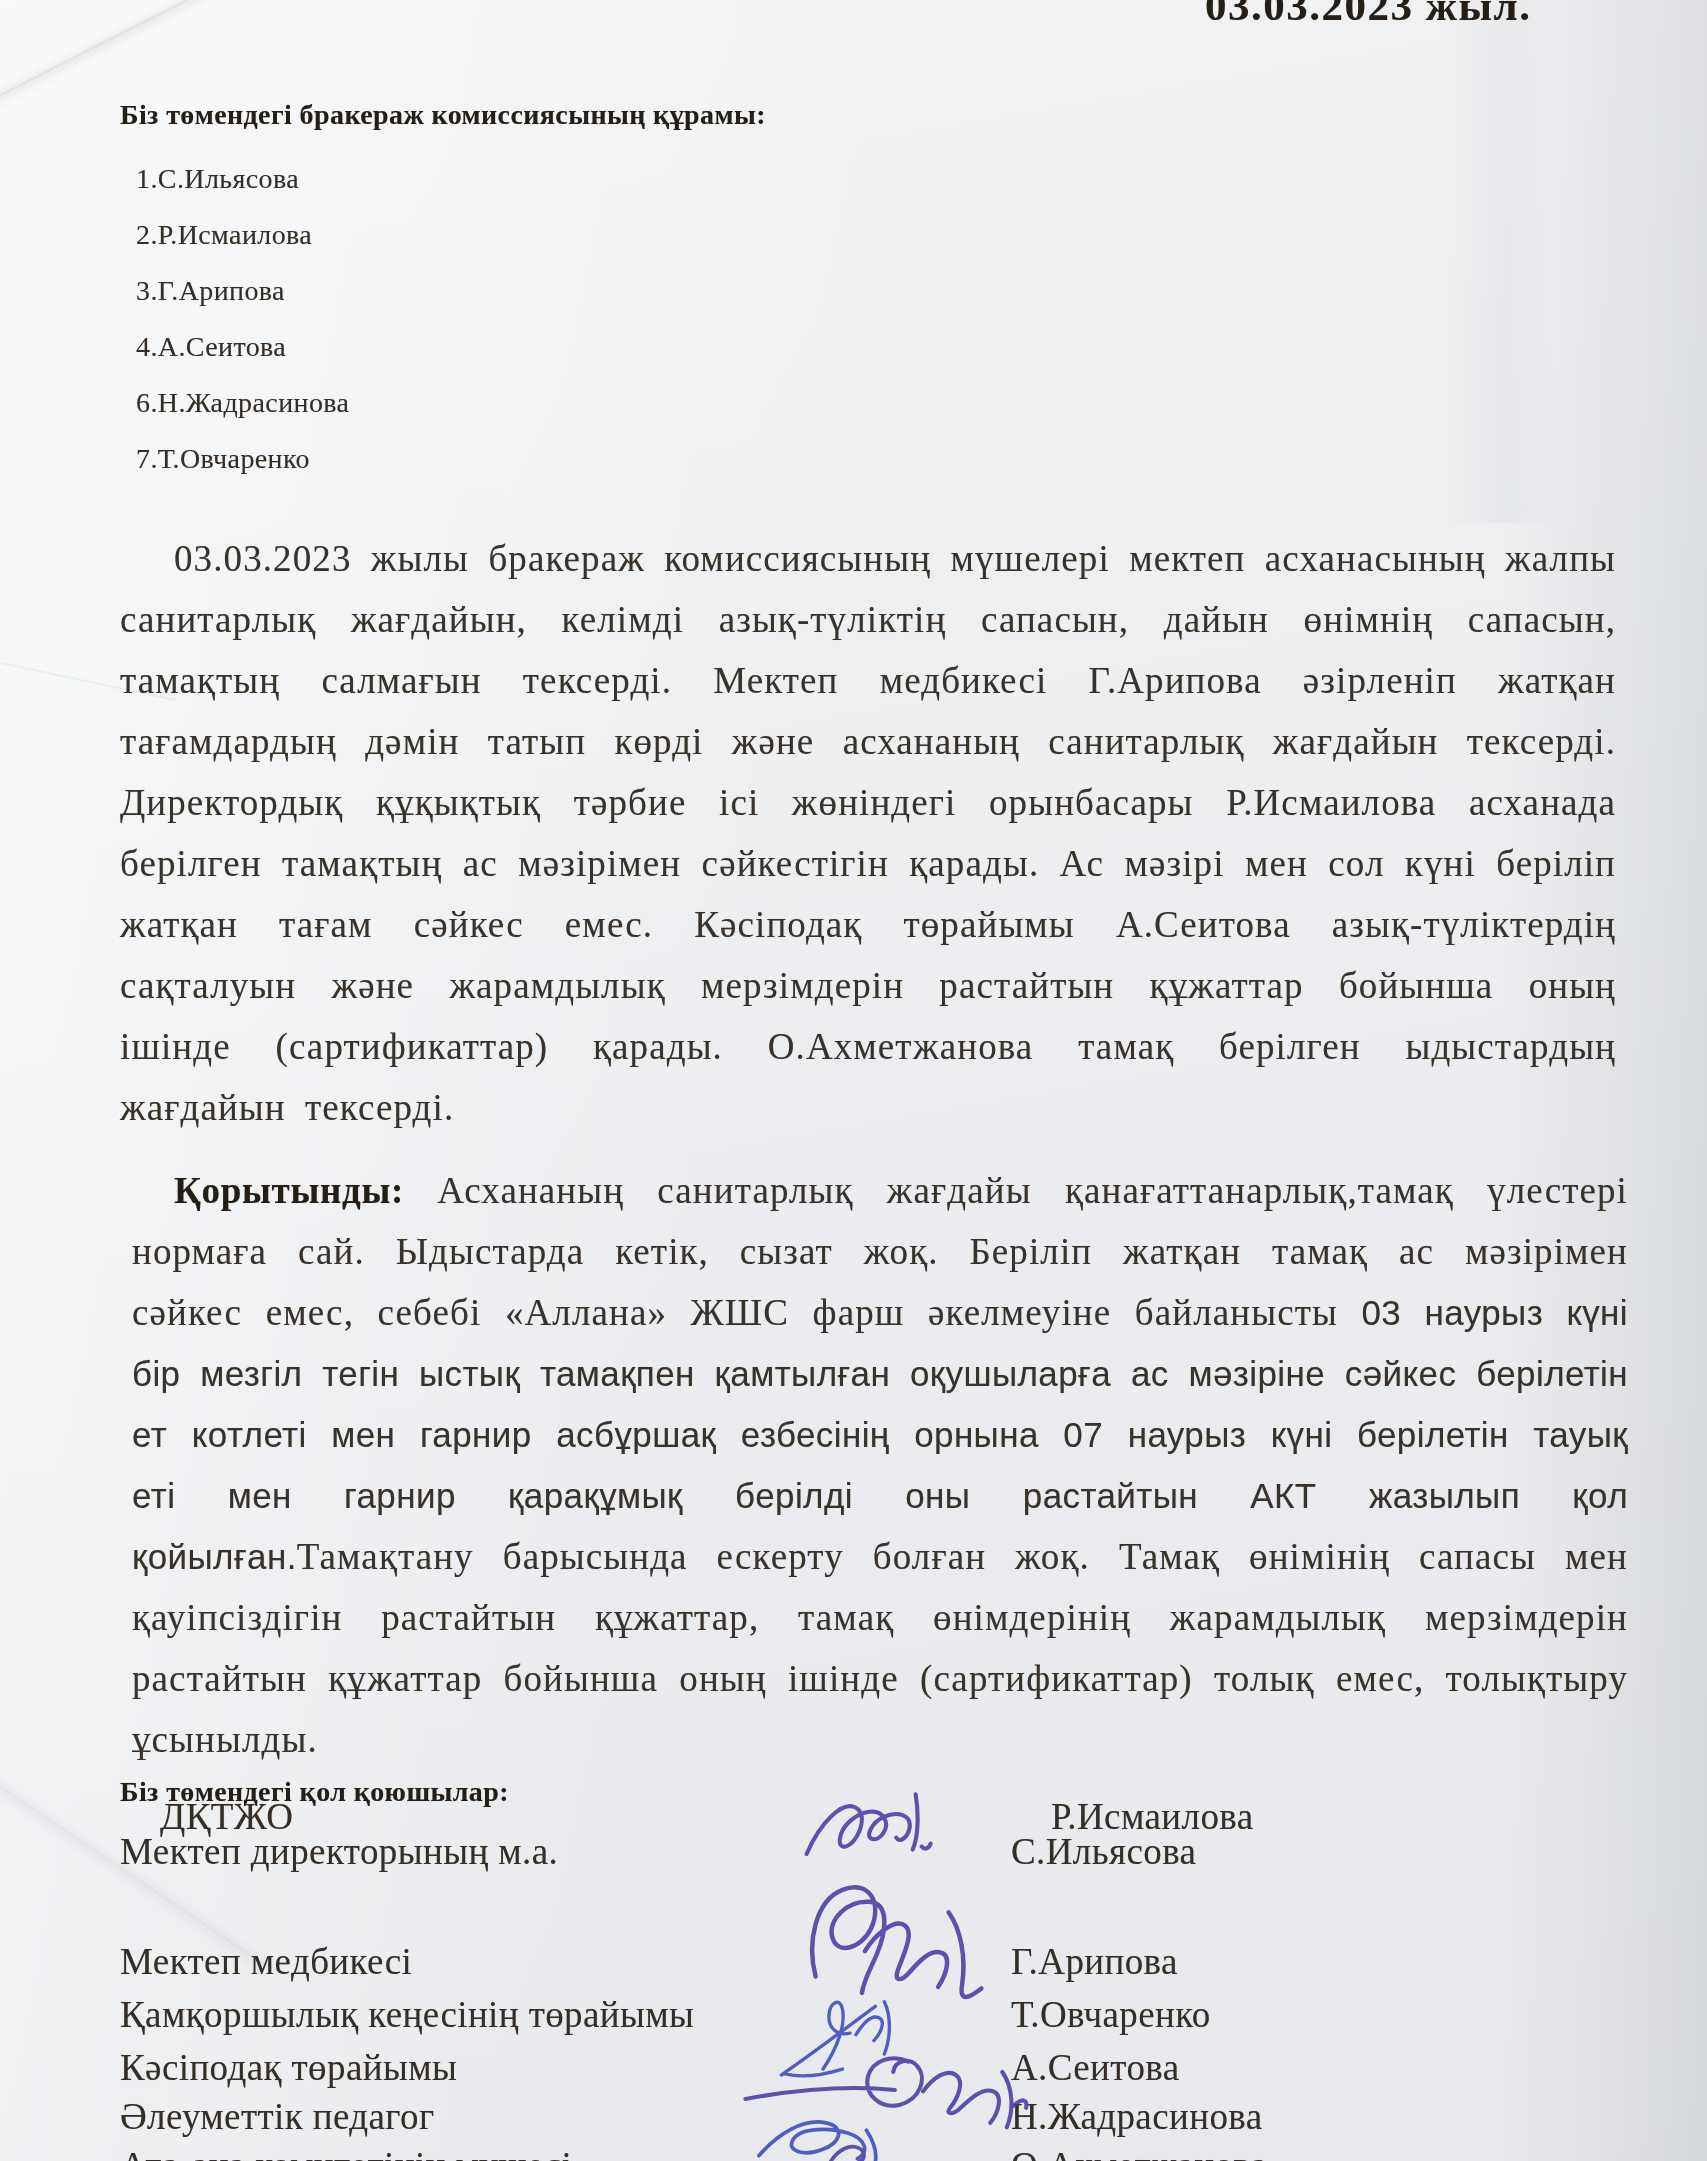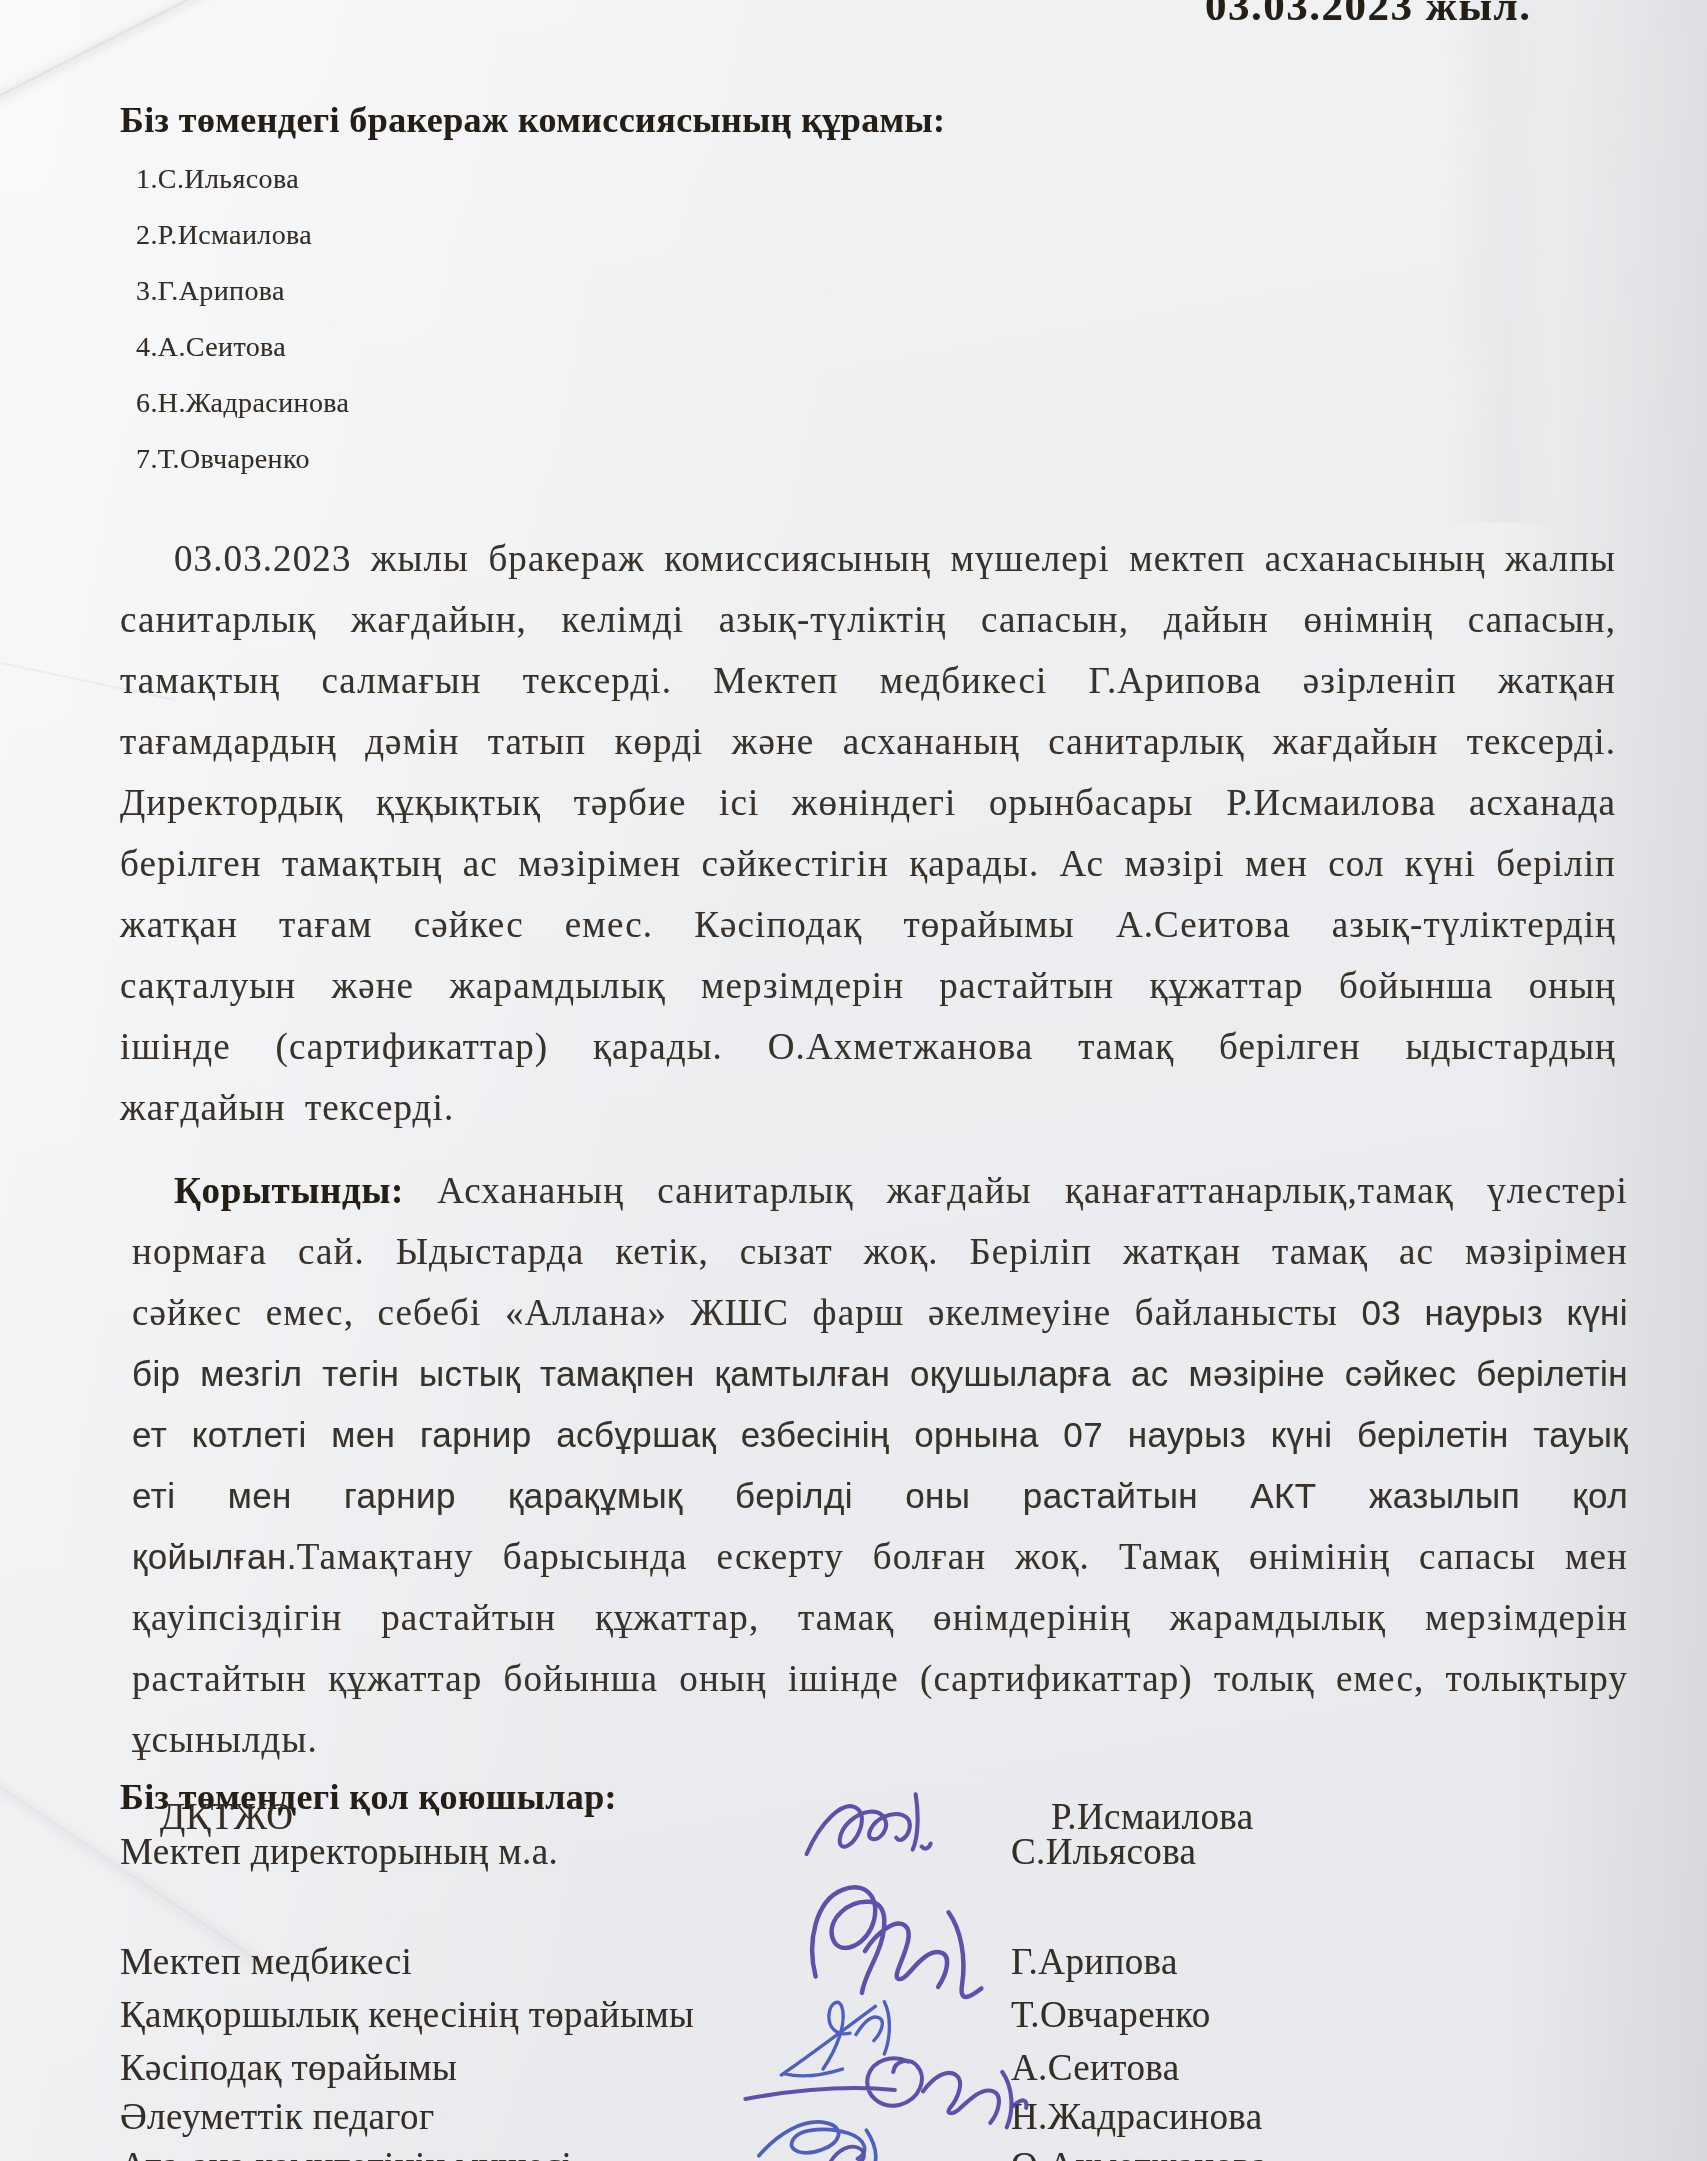--- a/index.html
+++ b/index.html
@@ -40,21 +40,21 @@
 
   .txt{position:absolute;text-shadow:0 0 0.7px rgba(70,58,45,.35);}
 
   .date-header{
     top:-19.4px;left:1205px;
     font-size:43px;font-weight:bold;letter-spacing:1.5px;
     color:#241e17;
   }
   .section-heading{
     left:120px;
-    font-size:36px;font-weight:bold;letter-spacing:0.4px;
+    font-size:28px;font-weight:bold;letter-spacing:0.4px;
     color:#241e17;
   }
   .heading-commission{top:99px;}
   .member-list{top:151px;left:136px;font-size:28px;letter-spacing:0.4px;}
   .member-list .member{display:block;height:56px;line-height:56px;}
 
   .para{
     left:120px;width:1496px;
     font-size:37px;line-height:61px;
     letter-spacing:1.1px;word-spacing:9px;

